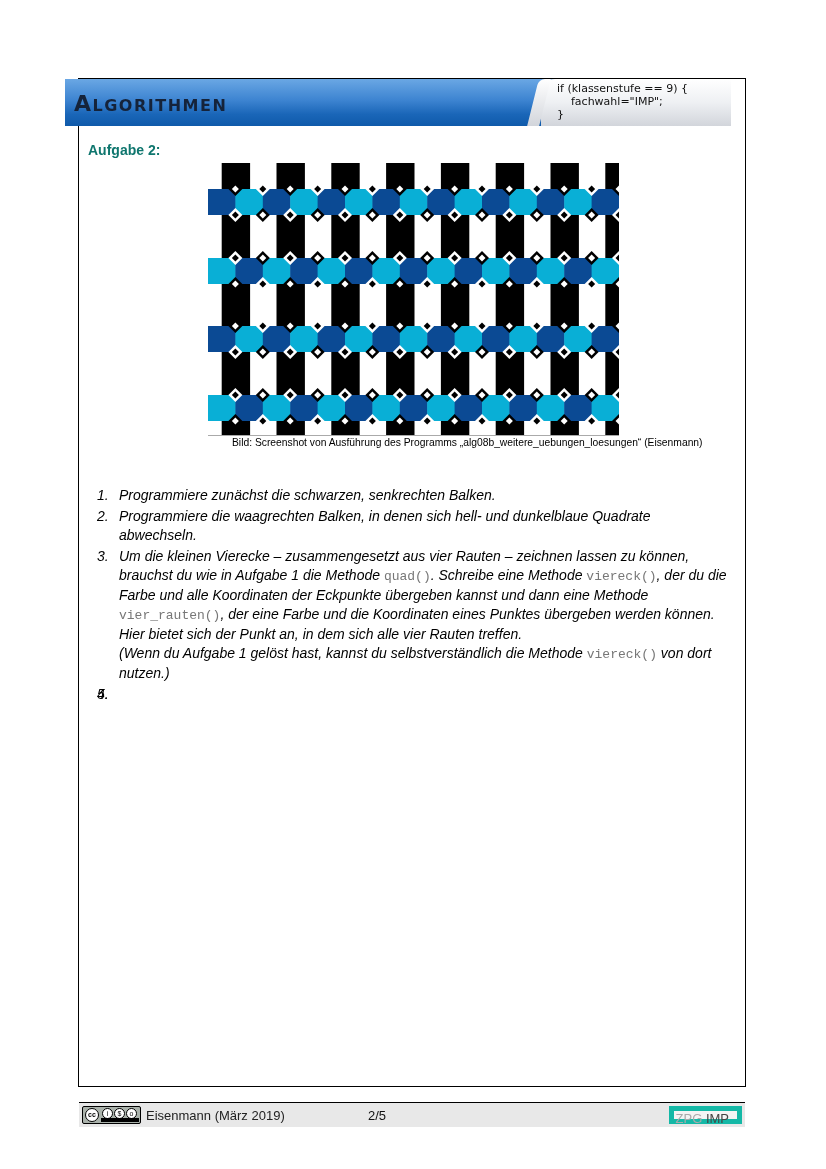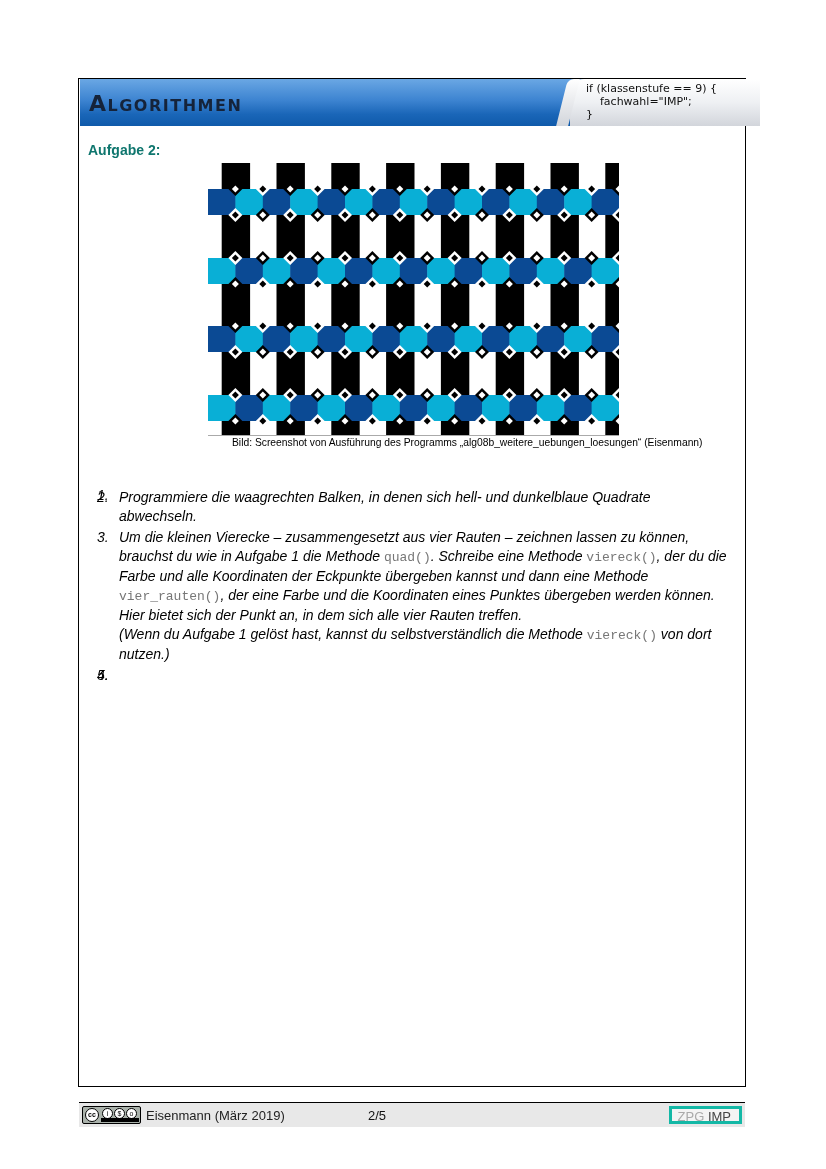--- a/index.html
+++ b/index.html
@@ -1,19 +1,19 @@
 <!DOCTYPE html>
 <html><head>
 <meta charset="utf-8">
 <style>
   html, body { margin: 0; padding: 0; background: #ffffff; }
   body { width: 826px; height: 1169px; position: relative; font-family: "Liberation Sans", sans-serif; color: #000; }
   .page-frame { position: absolute; left: 78px; top: 78px; width: 668px; height: 1009px; border: 1px solid #000; box-sizing: border-box; }
-  .header { position: absolute; left: 80px; top: 79px; width: 666px; height: 47px; overflow: hidden;
-    background: linear-gradient(to bottom, #6aa7e4 0%, #3d84d1 45%, #1a66b8 75%, #0f5aaa 100%); padding-left: 14px; }
+  .header { position: absolute; left: 65px; top: 79px; width: 666px; height: 47px; overflow: hidden;
+    background: linear-gradient(to bottom, #6aa7e4 0%, #3d84d1 45%, #1a66b8 75%, #0f5aaa 100%); }
   .header-title { position: absolute; left: 9px; top: 12px; font-family: "DejaVu Sans", sans-serif; font-weight: bold; color: #15233a; letter-spacing: 1.5px; font-variant: small-caps; font-size: 16px; }
   .header-title .big { font-size: 22px; }
   .code-box { position: absolute; right: 0; top: 0; width: 190px; height: 47px;
     background: linear-gradient(to bottom, #ffffff 0%, #eef0f3 50%, #d2d5db 100%);
     border-radius: 14px 0 0 0; }
   .code-box::before { content: ""; position: absolute; left: -8px; top: 0; width: 12px; height: 47px; background: linear-gradient(to bottom, #ffffff 0%, #d2d5db 100%); transform: skewX(-14deg); border-radius: 6px 0 0 0; }
   .code-lines { position: absolute; left: 16px; top: 3px; font-family: "DejaVu Sans", sans-serif; font-size: 11px; line-height: 13px; color: #111; white-space: pre; }
   .aufgabe { position: absolute; left: 88px; top: 142px; font-weight: bold; font-size: 14px; color: #0f766e; }
   .illusion { position: absolute; left: 208px; top: 163px; width: 411px; height: 272px; }
   .illusion-underline { position: absolute; left: 208px; top: 435px; width: 411px; height: 1px; background: #aaa; }
@@ -22,21 +22,21 @@
   .task-list li { position: relative; padding-left: 22px; margin-bottom: 2px; }
   .task-list .num { position: absolute; left: 0; top: 0; }
   .mono { font-family: "Liberation Mono", monospace; font-style: normal; color: #777; font-size: 13px; text-align: right; }
   .footer { position: absolute; left: 79px; top: 1062px; width: 666px; height: 24px; background: #e8e8e8; border-top: 1px solid #000; margin-top: 40px; }
   .cc-badge { position: absolute; left: 3px; top: 3px; width: 59px; height: 18px; background: #aab2ab; border: 1px solid #000; border-radius: 2px; box-sizing: border-box; }
   .cc-badge .cc { position: absolute; left: 2px; top: 1px; width: 14px; height: 14px; border-radius: 50%; background: #fff; border: 1.5px solid #000; box-sizing: border-box; font-size: 7px; font-weight: bold; line-height: 11px; text-align: center; }
   .cc-badge .ico { position: absolute; top: 1px; width: 11px; height: 11px; border-radius: 50%; background: #fff; border: 1px solid #000; box-sizing: border-box; font-size: 7px; line-height: 9px; text-align: center; }
   .cc-badge .strip { position: absolute; left: 18px; bottom: 1px; width: 38px; height: 4px; background: #000; color: #fff; font-size: 3px; }
   .footer-author { position: absolute; left: 67px; top: 5px; font-size: 13px; color: #222; }
   .footer-page { position: absolute; left: 289px; top: 5px; font-size: 13px; color: #111; }
-  .footer-brand { position: absolute; right: 3px; top: 3px; width: 73px; height: 18px; border: 3px solid #14b8a6; box-sizing: border-box; background: #f4f4f4; font-size: 13px; text-align: right; padding-right: 8px; line-height: 16px; }
+  .footer-brand { position: absolute; right: 3px; top: 3px; width: 73px; height: 18px; border: 5px solid #14b8a6; box-sizing: border-box; background: #f4f4f4; font-size: 13px; text-align: right; padding-right: 8px; line-height: 16px; }
   .footer-brand .zpg { color: #aaa; }
   .footer-brand .imp { color: #444; }
 </style>
 </head>
 <body>
 
 <div class="page-frame"></div>
 
 <div class="header">
   <div class="header-title"><span class="big">A</span><span>LGORITHMEN</span></div>
@@ -387,21 +387,21 @@
     <polygon points="383.59999999999997,254.5 387.09999999999997,258 383.59999999999997,261.5 380.09999999999997,258" fill="#000000"></polygon>
     <polygon points="411,225 418,232 411,239 404,232" fill="#ffffff"></polygon>
     <polygon points="411,228.5 414.5,232 411,235.5 407.5,232" fill="#000000"></polygon>
     <polygon points="411,251 418,258 411,265 404,258" fill="#000000"></polygon>
     <polygon points="411,254.5 414.5,258 411,261.5 407.5,258" fill="#ffffff"></polygon>
   </svg>
 <div class="illusion-underline"></div>
 <div class="caption">Bild: Screenshot von Ausführung des Programms „alg08b_weitere_uebungen_loesungen“ (Eisenmann)</div>
 
 <ol class="task-list">
-    <li><span class="num">1.</span></li>
+    <li><span class="num">1.</span><span>Programmiere zunächst die schwarzen, senkrechten Balken.</span></li>
     <li><span class="num">2.</span><span>Programmiere die waagrechten Balken, in denen sich hell- und dunkelblaue Quadrate abwechseln.</span></li>
     <li><span class="num">3.</span><span>Um die kleinen Vierecke – zusammengesetzt aus vier Rauten – zeichnen lassen zu können, brauchst du wie in Aufgabe 1 die Methode </span><span class="mono">quad()</span><span>. Schreibe eine Methode </span><span class="mono">viereck()</span><span>, der du die Farbe und alle Koordinaten der Eckpunkte übergeben kannst und dann eine Methode </span><span class="mono">vier_rauten()</span><span>, der eine Farbe und die Koordinaten eines Punktes übergeben werden können. Hier bietet sich der Punkt an, in dem sich alle vier Rauten treffen.</span><br><span>(Wenn du Aufgabe 1 gelöst hast, kannst du selbstverständlich die Methode </span><span class="mono">viereck()</span><span> von dort nutzen.)</span></li>
     <li><span class="num">4.</span></li>
     <li><span class="num">5.</span></li>
   </ol>
 
 <div class="footer">
   <div class="cc-badge">
     <span class="cc">cc</span>
     <span class="ico" style="left:19px">i</span>

